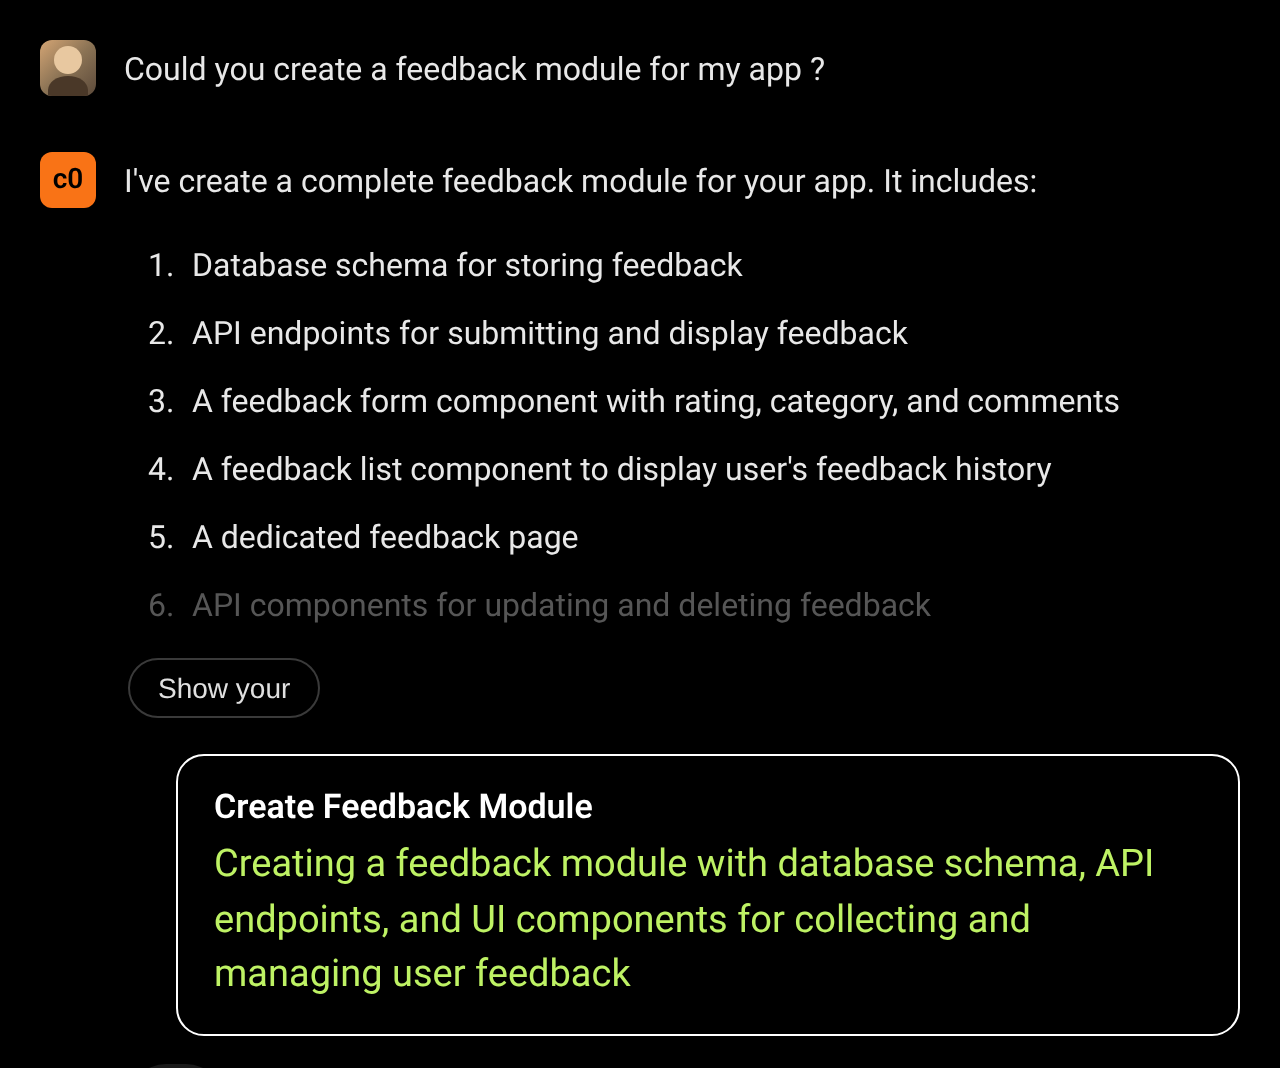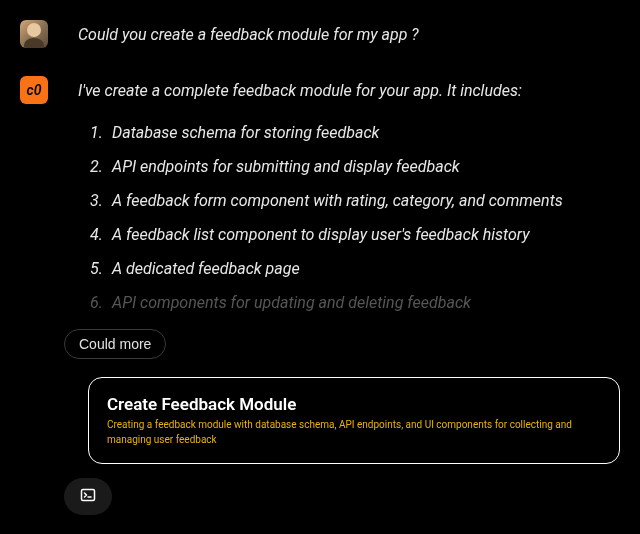--- a/index.html
+++ b/index.html
@@ -11,23 +11,22 @@
       width: 640px;
       height: 534px;
       background: #000000;
       font-family: -apple-system, BlinkMacSystemFont, "Segoe UI", Roboto, sans-serif;
       color: #ffffff;
       overflow: hidden;
       padding: 20px;
     }
     .message-row {
       display: flex;
-      gap: 30px;
+      gap: 14px;
       margin-bottom: 28px;
-      font-style: italic;
     }
     .avatar {
       width: 28px;
       height: 28px;
       border-radius: 6px;
       flex-shrink: 0;
       margin-top: 0;
     }
     .avatar-user {
       background: linear-gradient(135deg, #d4a574 0%, #8b7355 50%, #5c4a3a 100%);
@@ -117,23 +116,23 @@
       border-radius: 14px;
       padding: 16px 18px;
     }
     .card-title {
       font-size: 17px;
       font-weight: 600;
       color: #ffffff;
       margin-bottom: 4px;
     }
     .card-desc {
-      font-size: 10px;
+      font-size: 19px;
       line-height: 1.45;
-      color: #eab308;
+      color: #bef264;
     }
     .add-btn-wrap {
       margin-left: 44px;
       margin-top: 14px;
     }
     .add-btn {
       display: inline-flex;
       align-items: center;
       gap: 9px;
       padding: 9px 16px;
@@ -169,21 +168,21 @@
       <li>API endpoints for submitting and display feedback</li>
       <li>A feedback form component with rating, category, and comments</li>
       <li>A feedback list component to display user's feedback history</li>
       <li>A dedicated feedback page</li>
       <li class="faded">API components for updating and deleting feedback</li>
     </ol>
   </div>
 </div>
 
 <div class="show-more-wrap">
-  <button class="show-more">Could more</button>
+  <button class="show-more">Show your</button>
 </div>
 
 <div class="card">
   <div class="card-title">Create Feedback Module</div>
   <div class="card-desc">Creating a feedback module with database schema, API endpoints, and UI components for collecting and managing user feedback</div>
 </div>
 
 <div class="add-btn-wrap">
   <button class="add-btn">
     <span>

